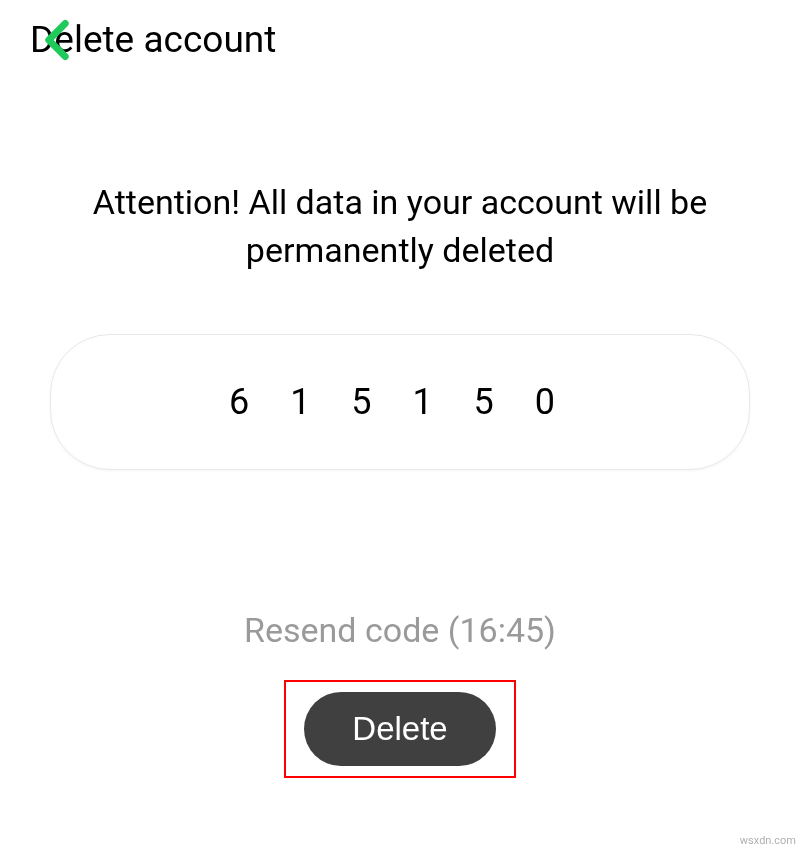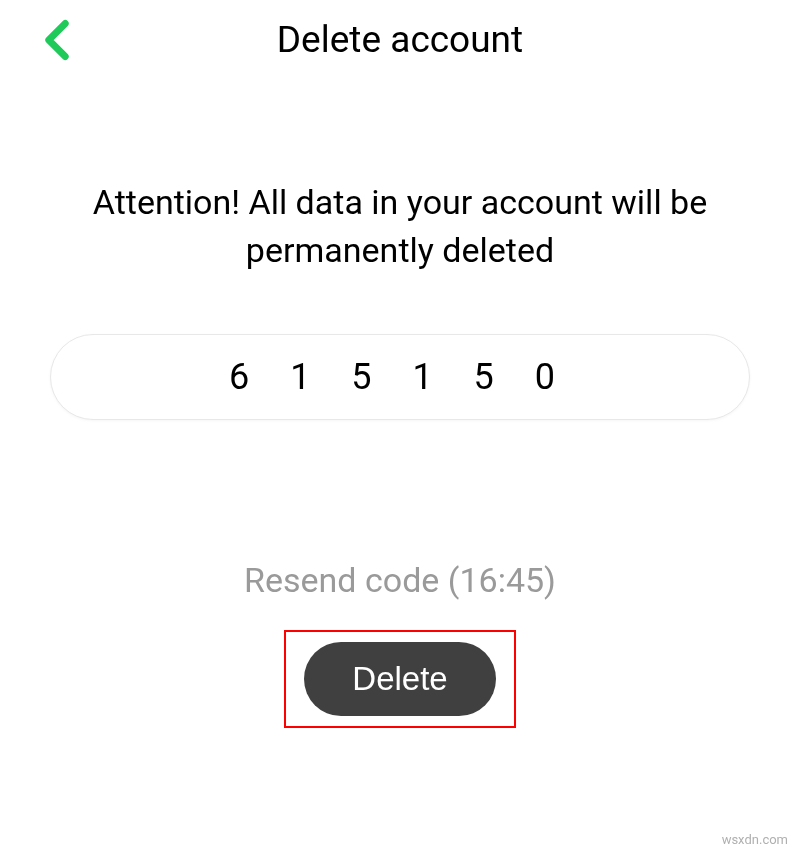--- a/index.html
+++ b/index.html
@@ -25,41 +25,40 @@
       left: 40px;
       top: 18px;
       cursor: pointer;
     }
     .back-icon svg {
       width: 34px;
       height: 44px;
     }
     .title {
       flex: 1;
-      text-align: center;
       font-size: 37px;
       font-weight: 400;
       color: #000000;
     }
     .content {
       padding: 0 28px;
       margin-top: 100px;
       text-align: center;
     }
     .warning {
       font-size: 34px;
       font-weight: 400;
       color: #000000;
       line-height: 1.4;
       margin-bottom: 60px;
       padding: 0 20px;
     }
     .code-input {
       width: 700px;
-      height: 86px;
+      height: 136px;
       margin: 0 auto;
       background: #ffffff;
       border: 1px solid #e8e8e8;
       border-radius: 60px;
       box-shadow: 0 1px 3px rgba(0,0,0,0.04);
       display: flex;
       align-items: center;
       justify-content: center;
       font-size: 36px;
       font-weight: 400;
@@ -83,23 +82,23 @@
       color: #ffffff;
       border: none;
       border-radius: 50px;
       font-size: 33px;
       font-weight: 400;
       padding: 18px 48px;
       cursor: pointer;
     }
     .watermark {
       position: absolute;
-      right: 12px;
+      right: 4px;
       bottom: 4px;
-      font-size: 13px;
+      font-size: 11px;
       color: #b0b0b0;
       writing-mode: horizontal-tb;
     }
   </style>
 </head>
 <body>
 
 <div class="header">
   <div class="back-icon">
     <svg viewBox="0 0 24 32" fill="none" stroke="#1fc95a" stroke-width="5" stroke-linecap="round" stroke-linejoin="round">

